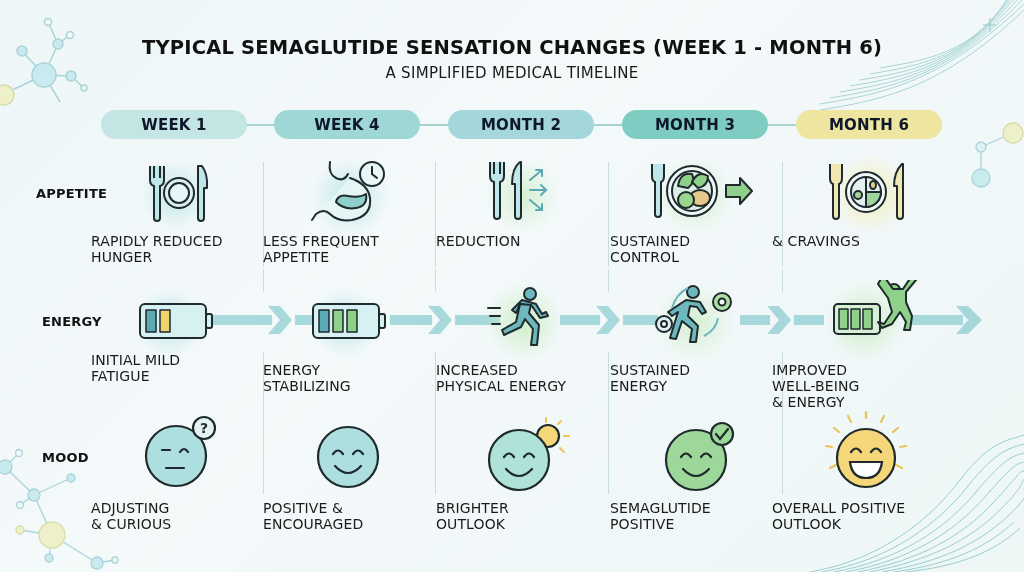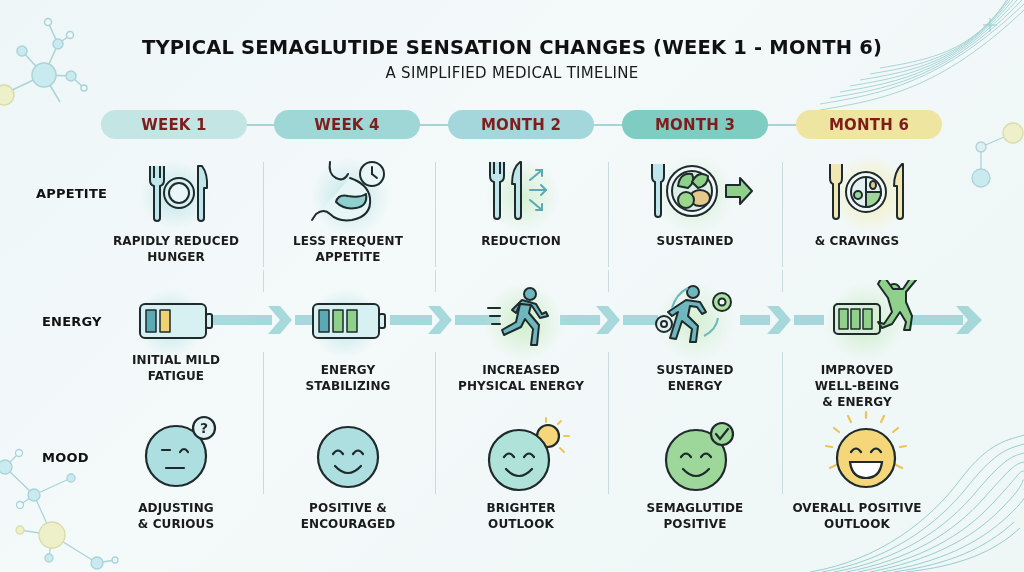--- a/index.html
+++ b/index.html
@@ -22,32 +22,32 @@
     position: absolute; left: 0; width: 1024px; top: 64px;
     text-align: center; font-size: 15px; letter-spacing: 0.3px; color: #1a1a1a;
   }
 
   .stage-line {
     position: absolute; top: 124px; left: 240px; width: 560px; height: 1.5px; background: #a9d2d3;
   }
   .stage {
     position: absolute; top: 110px; height: 29px; width: 146px; border-radius: 15px;
     display: flex; align-items: center; justify-content: center;
-    font-weight: bold; font-size: 15px; color: #7f1d1d; letter-spacing: 0.2px;
+    font-weight: bold; font-size: 15px; color: #0f172a; letter-spacing: 0.2px;
   }
 
   .row-label {
     position: absolute; left: 36px; font-weight: bold; font-size: 13px; color: #111; letter-spacing: 0.2px;
   }
 
   .vline { position: absolute; width: 1px; background: #c9dcdd; }
 
   .cell-text {
-    position: absolute; width: 170px; text-align: center;
-    font-weight: bold; font-size: 12px; line-height: 16px; color: #1b1b1b; letter-spacing: 0.1px;
+    position: absolute; width: 170px; 
+    font-weight: normal; font-size: 14px; line-height: 16px; color: #1b1b1b; letter-spacing: 0.1px;
   }
 
   .icon { position: absolute; }
   .glow { position: absolute; border-radius: 50%; }
 </style>
 </head>
 <body>
 
 <div class="canvas">
 
@@ -225,20 +225,21 @@
       <circle cx="44" cy="31" r="20" fill="#dcefe6"></circle>
       <path d="M30 26 q2 -14 14 -12 q4 8 -4 14 z" fill="#8fd08a"></path>
       <path d="M44 22 q6 -12 16 -6 q0 10 -10 12 z" fill="#8fd08a"></path>
       <ellipse cx="52" cy="38" rx="10" ry="8" fill="#e5c98a"></ellipse>
       <circle cx="38" cy="40" r="8" fill="#9ad68c"></circle>
       <path d="M78 25 h14 v-7 l12 13 l-12 13 v-7 h-14 z" fill="#8fd08a"></path>
     </g>
   </svg>
   <div class="cell-text" style="left:610px;top:233px">
     <div>SUSTAINED</div>
+      <div>CONTROL</div>
   </div>
 
   <div class="glow" style="left:830px;top:154px;width:80px;height:80px;background:radial-gradient(circle,#f3eeb8 0%,rgba(243,238,184,0) 70%)"></div>
   <svg class="icon" style="left:826px;top:162px" width="84" height="62" viewBox="0 0 84 62">
     <g stroke="#1e2a2c" stroke-width="2" stroke-linejoin="round">
       <path d="M4 2 v14 q0 5 3 6 v32 q0 3 3 3 q3 0 3 -3 v-32 q3 -1 3 -6 v-14" fill="#f0e7b4"></path>
       <circle cx="40" cy="30" r="20" fill="#f1f8f9"></circle>
       <circle cx="40" cy="30" r="15" fill="#e3f1f0"></circle>
       <line x1="40" y1="15" x2="40" y2="45"></line>
         <line x1="40" y1="30" x2="55" y2="30"></line>

